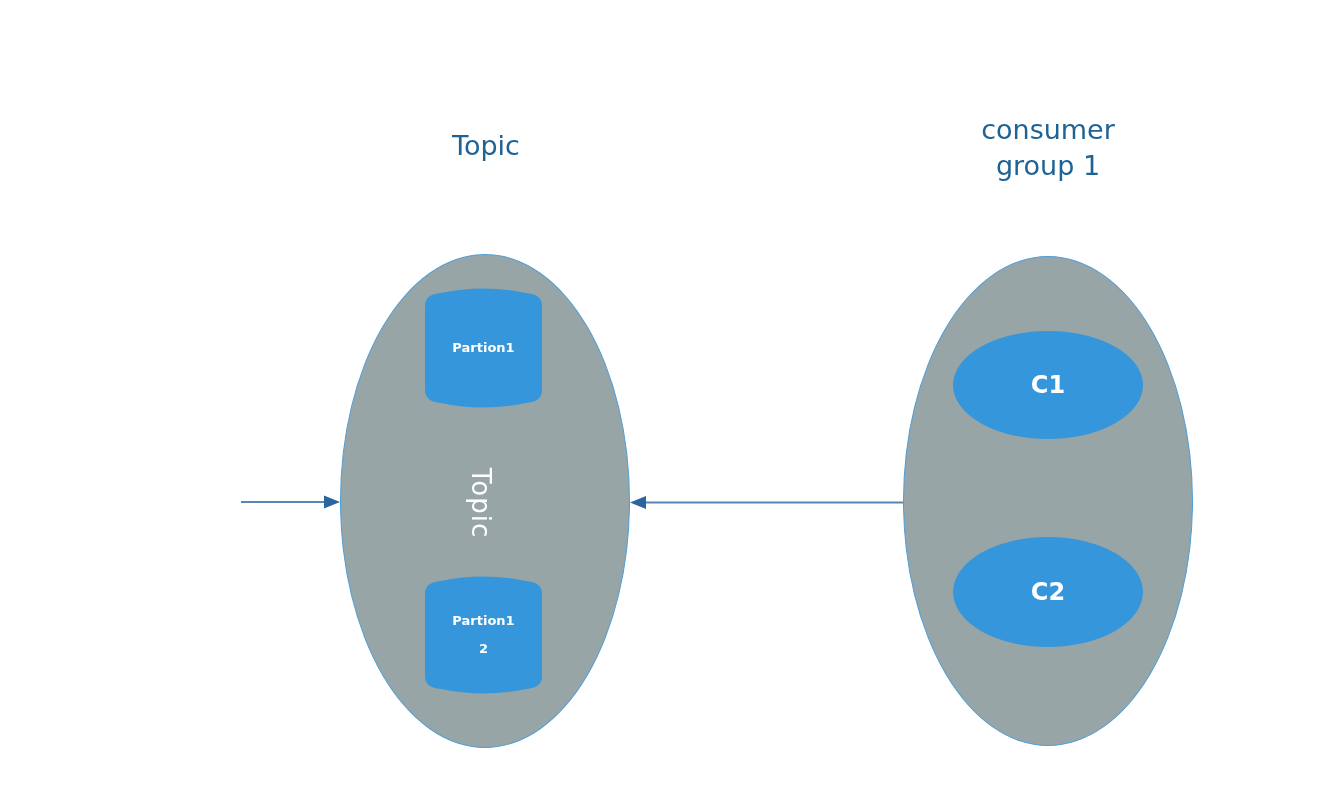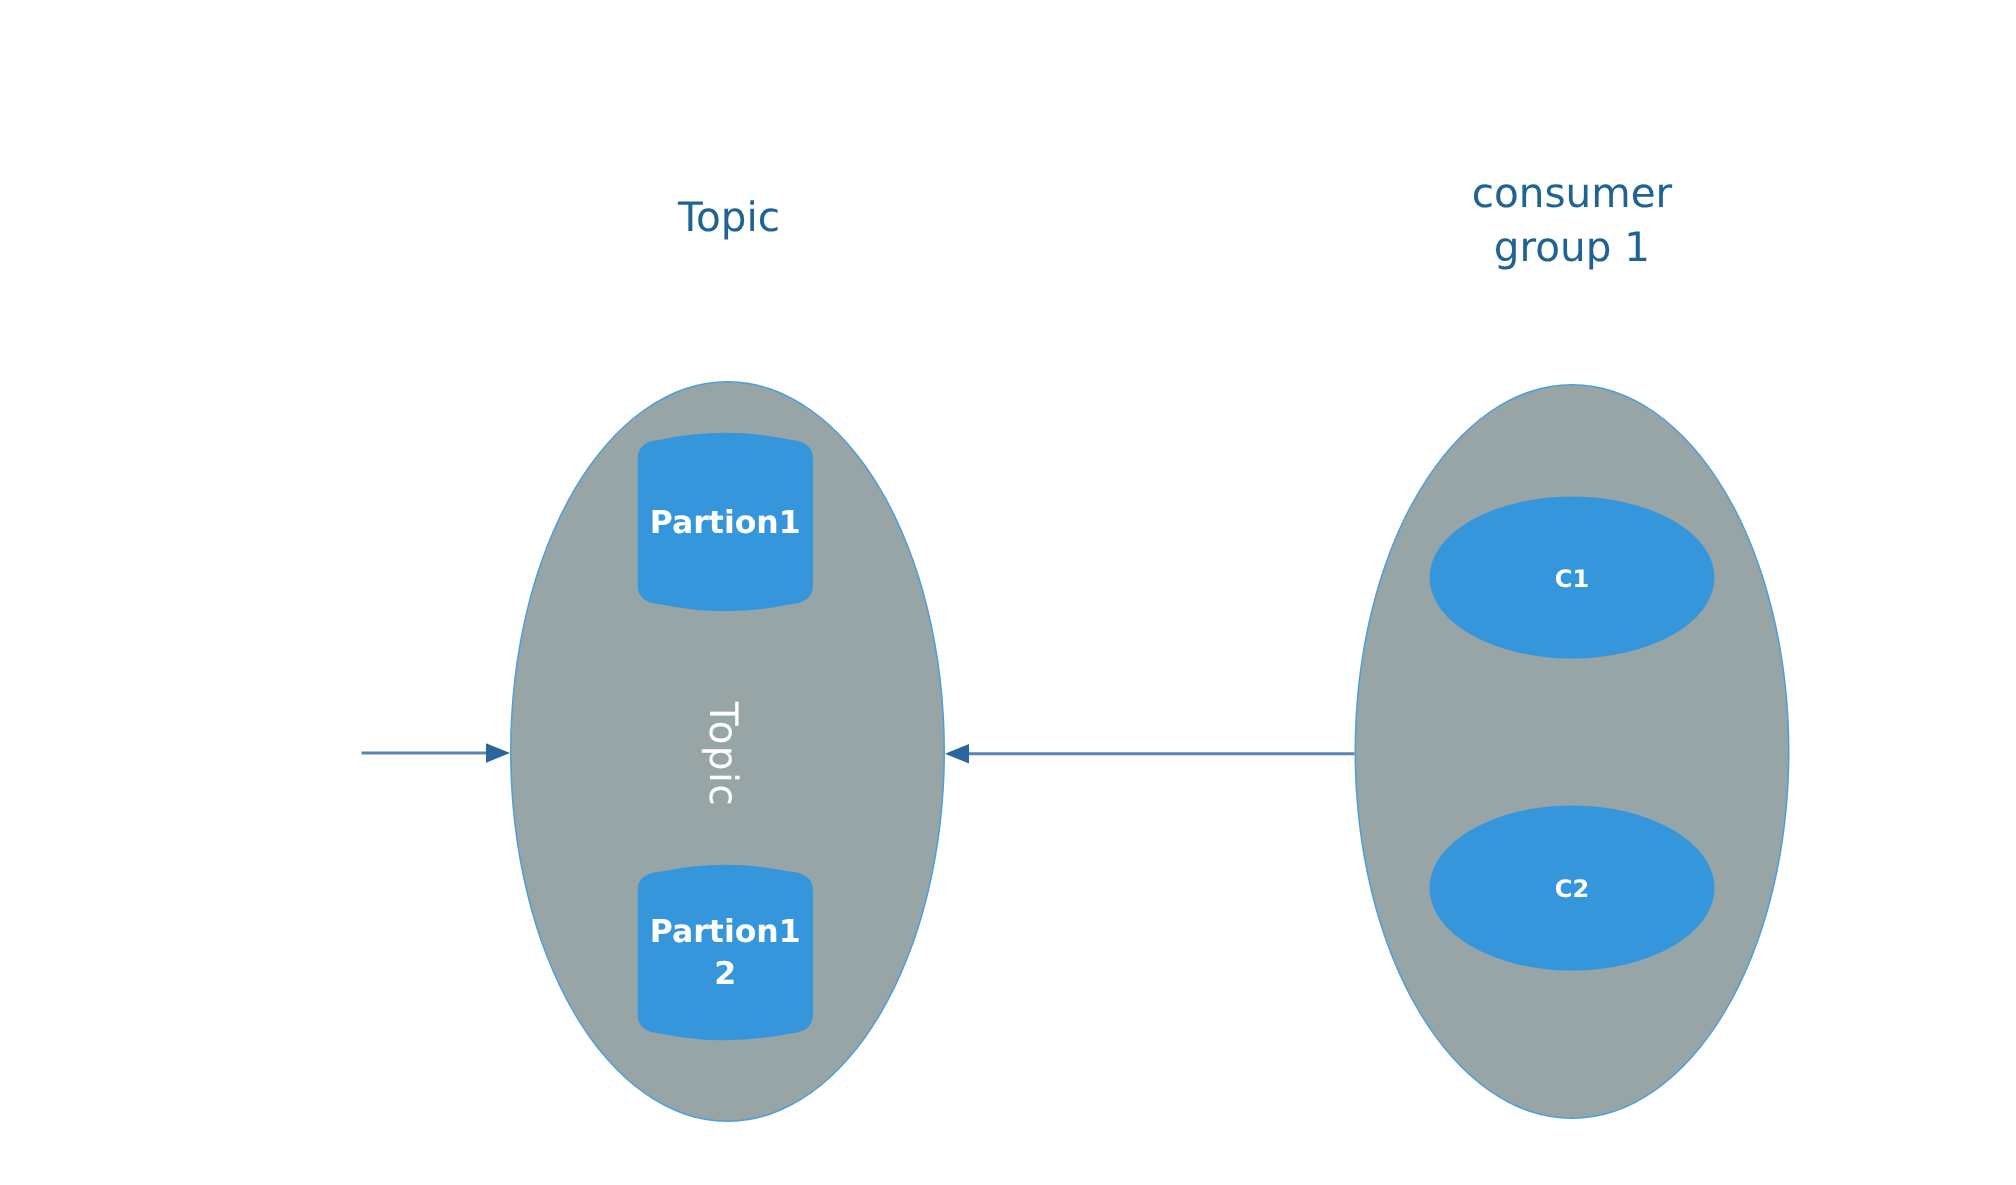--- a/index.html
+++ b/index.html
@@ -31,21 +31,21 @@
     position: absolute;
     border-radius: 50%;
     display: flex;
     align-items: center;
     justify-content: center;
     box-sizing: border-box;
   }
   .ellipse.blue {
     background: #3596db;
     color: #ffffff;
-    font-size: 16px;
+    font-size: 24px;
     font-weight: bold;
   }
   .ellipse.gray {
     background: #97a5a6;
     border: 1.5px solid #4e9ed8;
   }
   .producer    { left: 50px;  top: 412px; width: 190px; height: 108px; }
   .topic-group { left: 340px; top: 218px; width: 290px; height: 494px; }
   .cg-group    { left: 903px; top: 220px; width: 290px; height: 490px; }
   .consumer1   { left: 953px; top: 295px; width: 190px; height: 108px; }
@@ -65,21 +65,21 @@
   }
   .cyl .cyl-label {
     position: absolute;
     left: 0; top: 0;
     width: 100%; height: 100%;
     display: flex;
     align-items: center;
     justify-content: center;
     text-align: center;
     color: #ffffff;
-    font-size: 21px;
+    font-size: 13px;
     font-weight: bold;
     line-height: 28px;
     white-space: pre-line;
   }
   .topic-vlabel {
     position: absolute;
     left: 411px;
     top: 452px;
     width: 140px;
     height: 30px;

